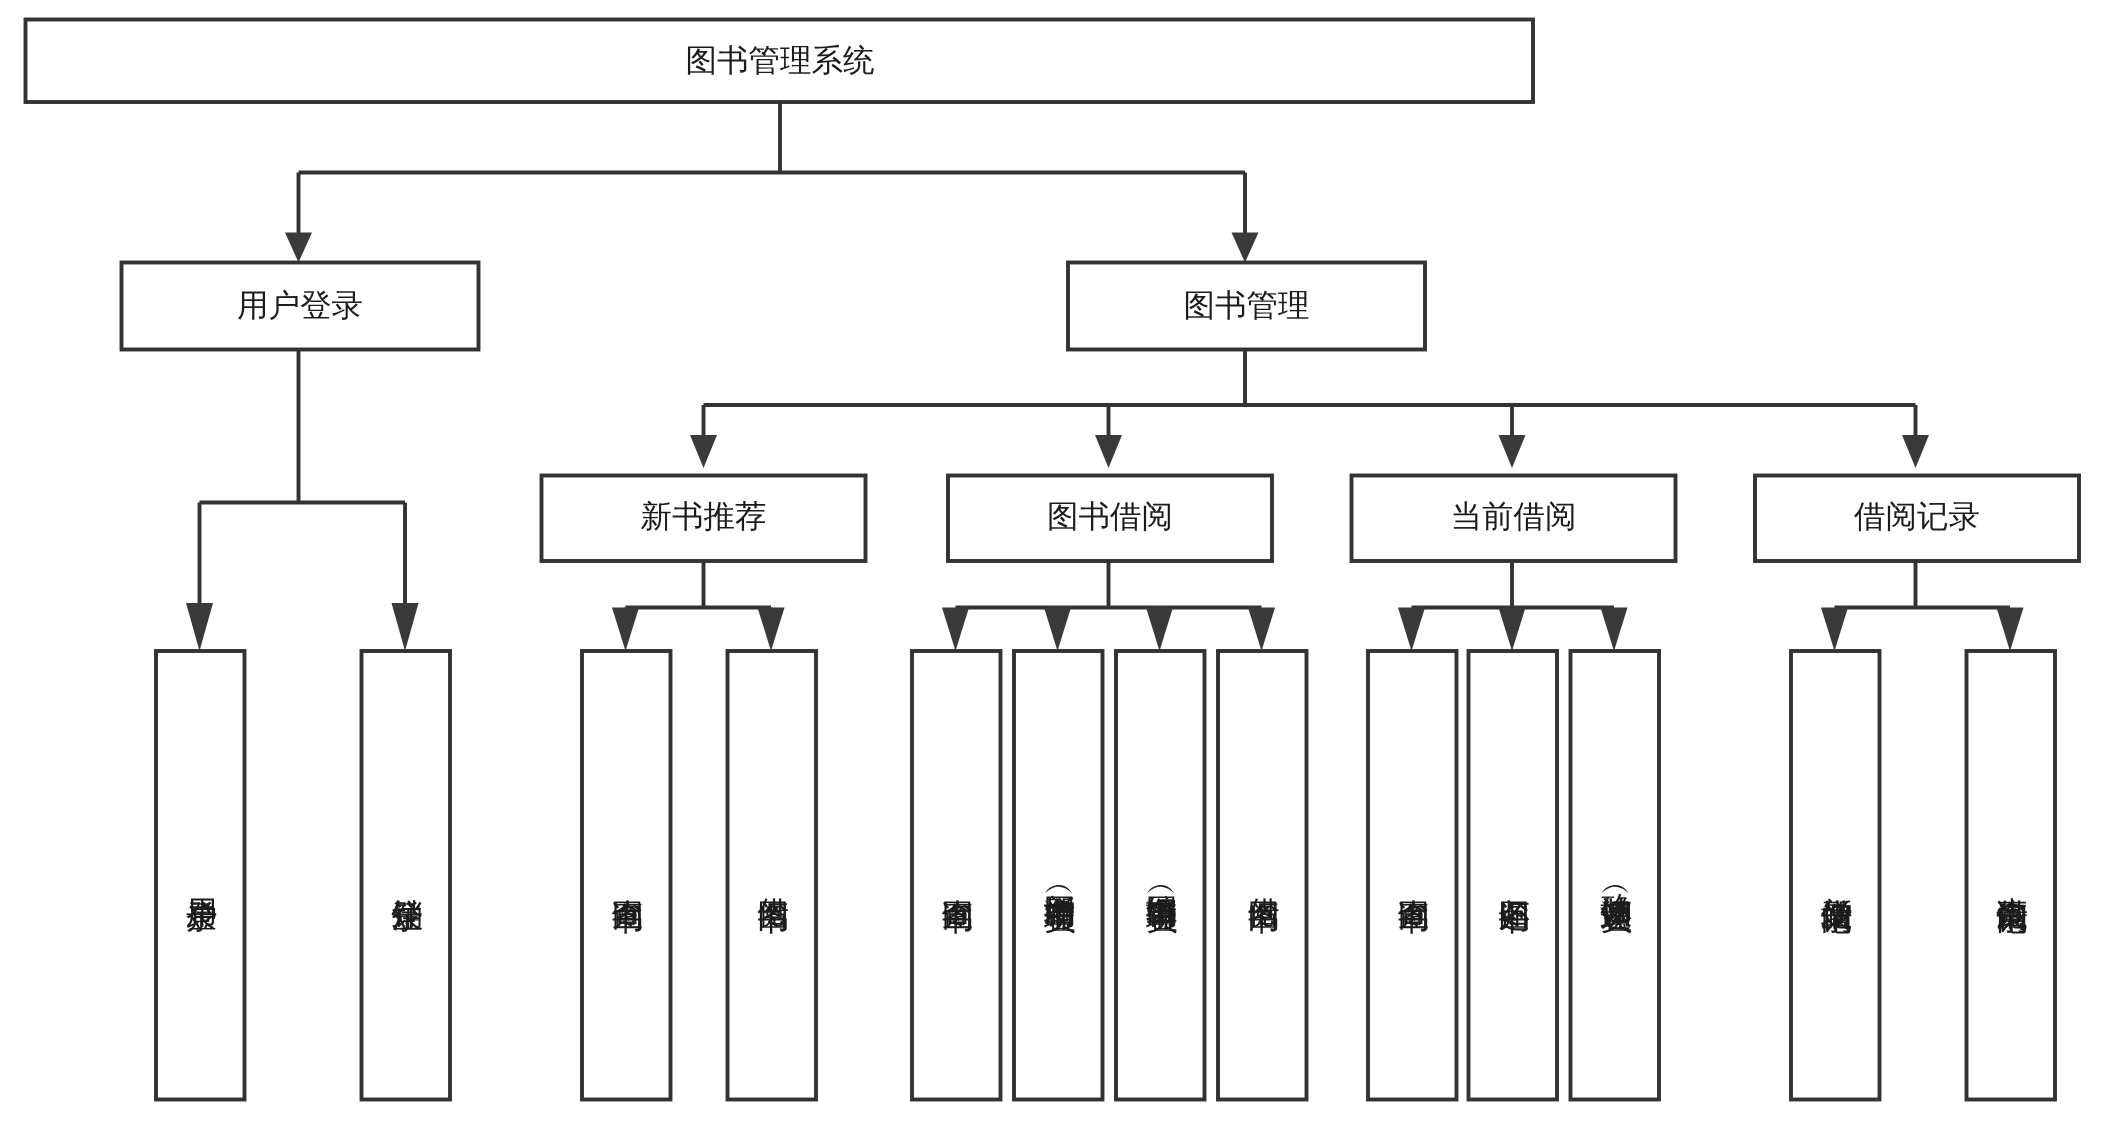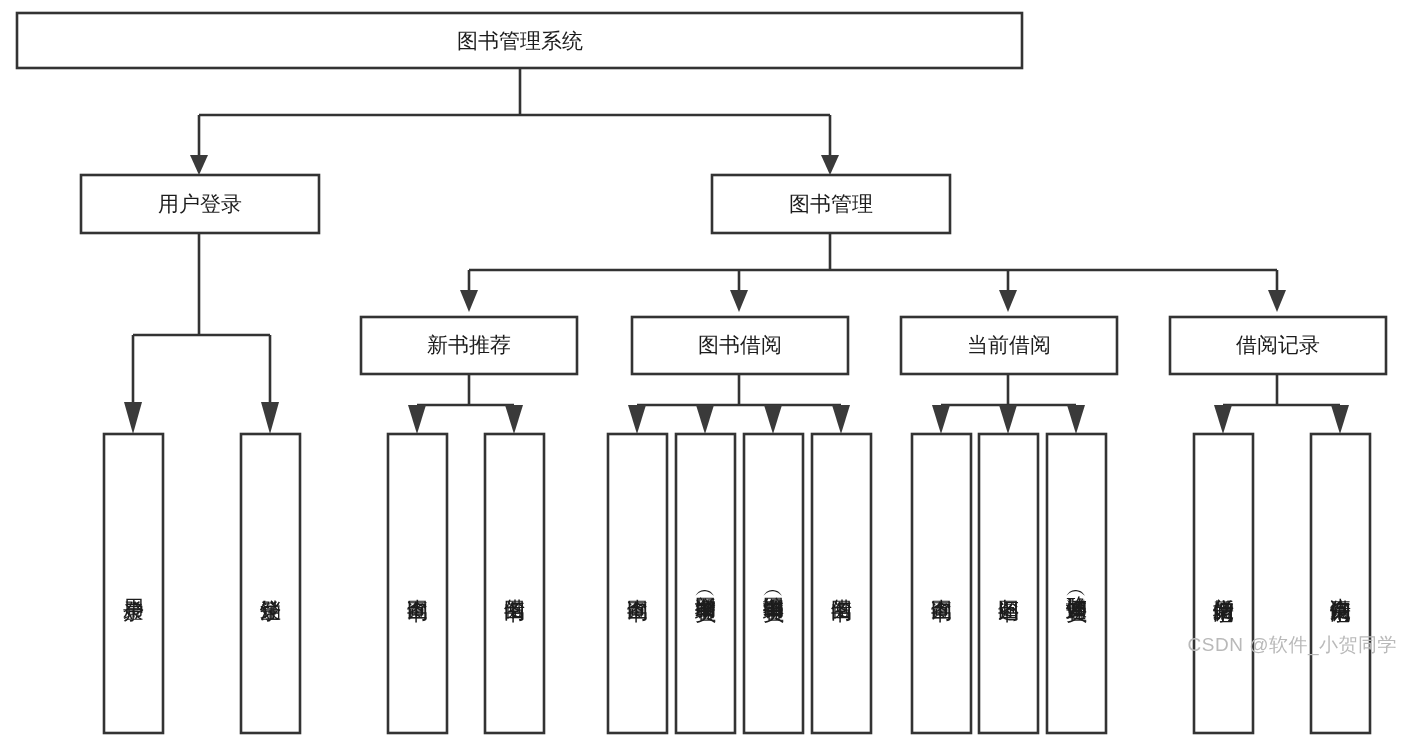--- a/index.html
+++ b/index.html
@@ -224,14 +224,13 @@
     <div class="node-label-v">确认归还（管理员）</div>
   </div>
 
   <div class="vlabel-wrap" style="left:1194px; top:434px; width:59px; height:299px;">
     <div class="node-label-v">新增借阅记录</div>
   </div>
   <div class="vlabel-wrap" style="left:1311px; top:434px; width:59px; height:299px;">
     <div class="node-label-v">查询借阅记录</div>
   </div>
 
-  <div class="watermark">CSDN @软件_小贺同学</div>
 </div>
 
 </body></html>

